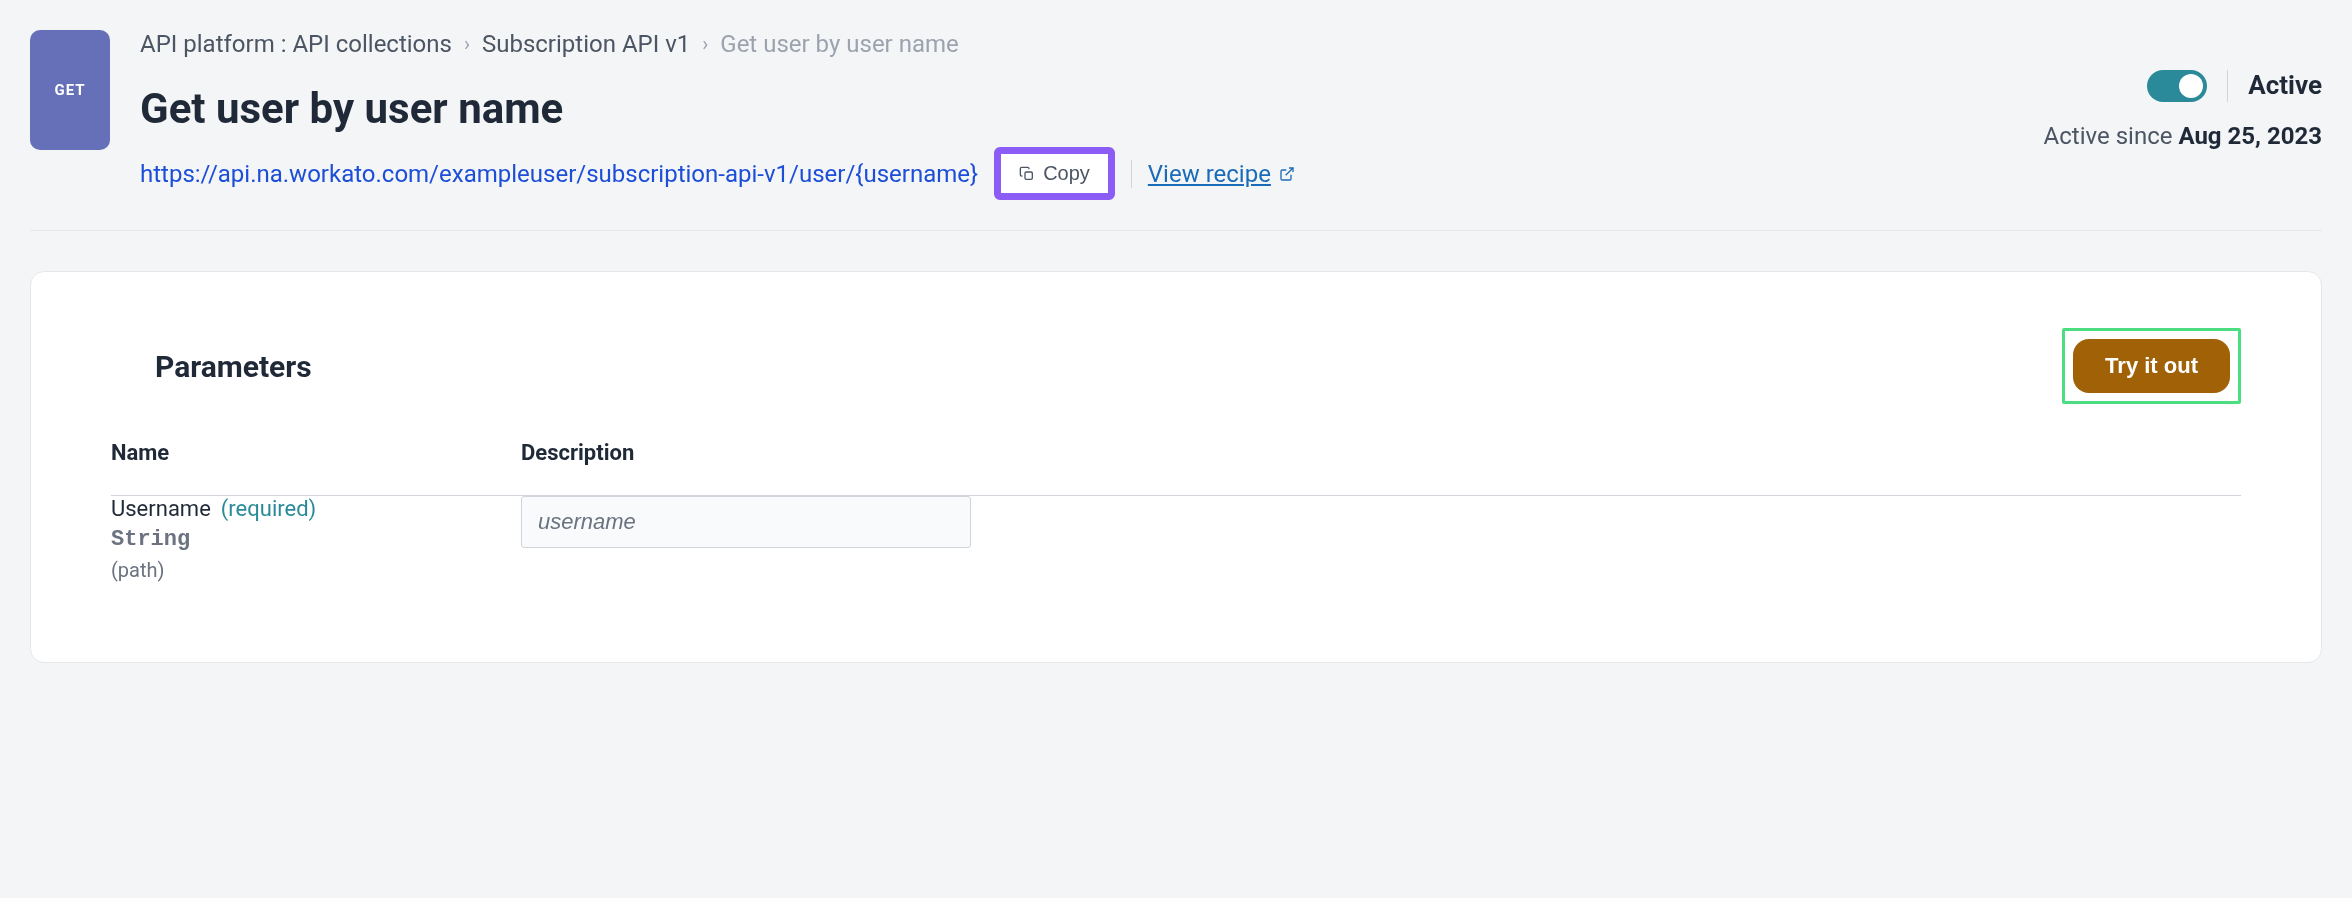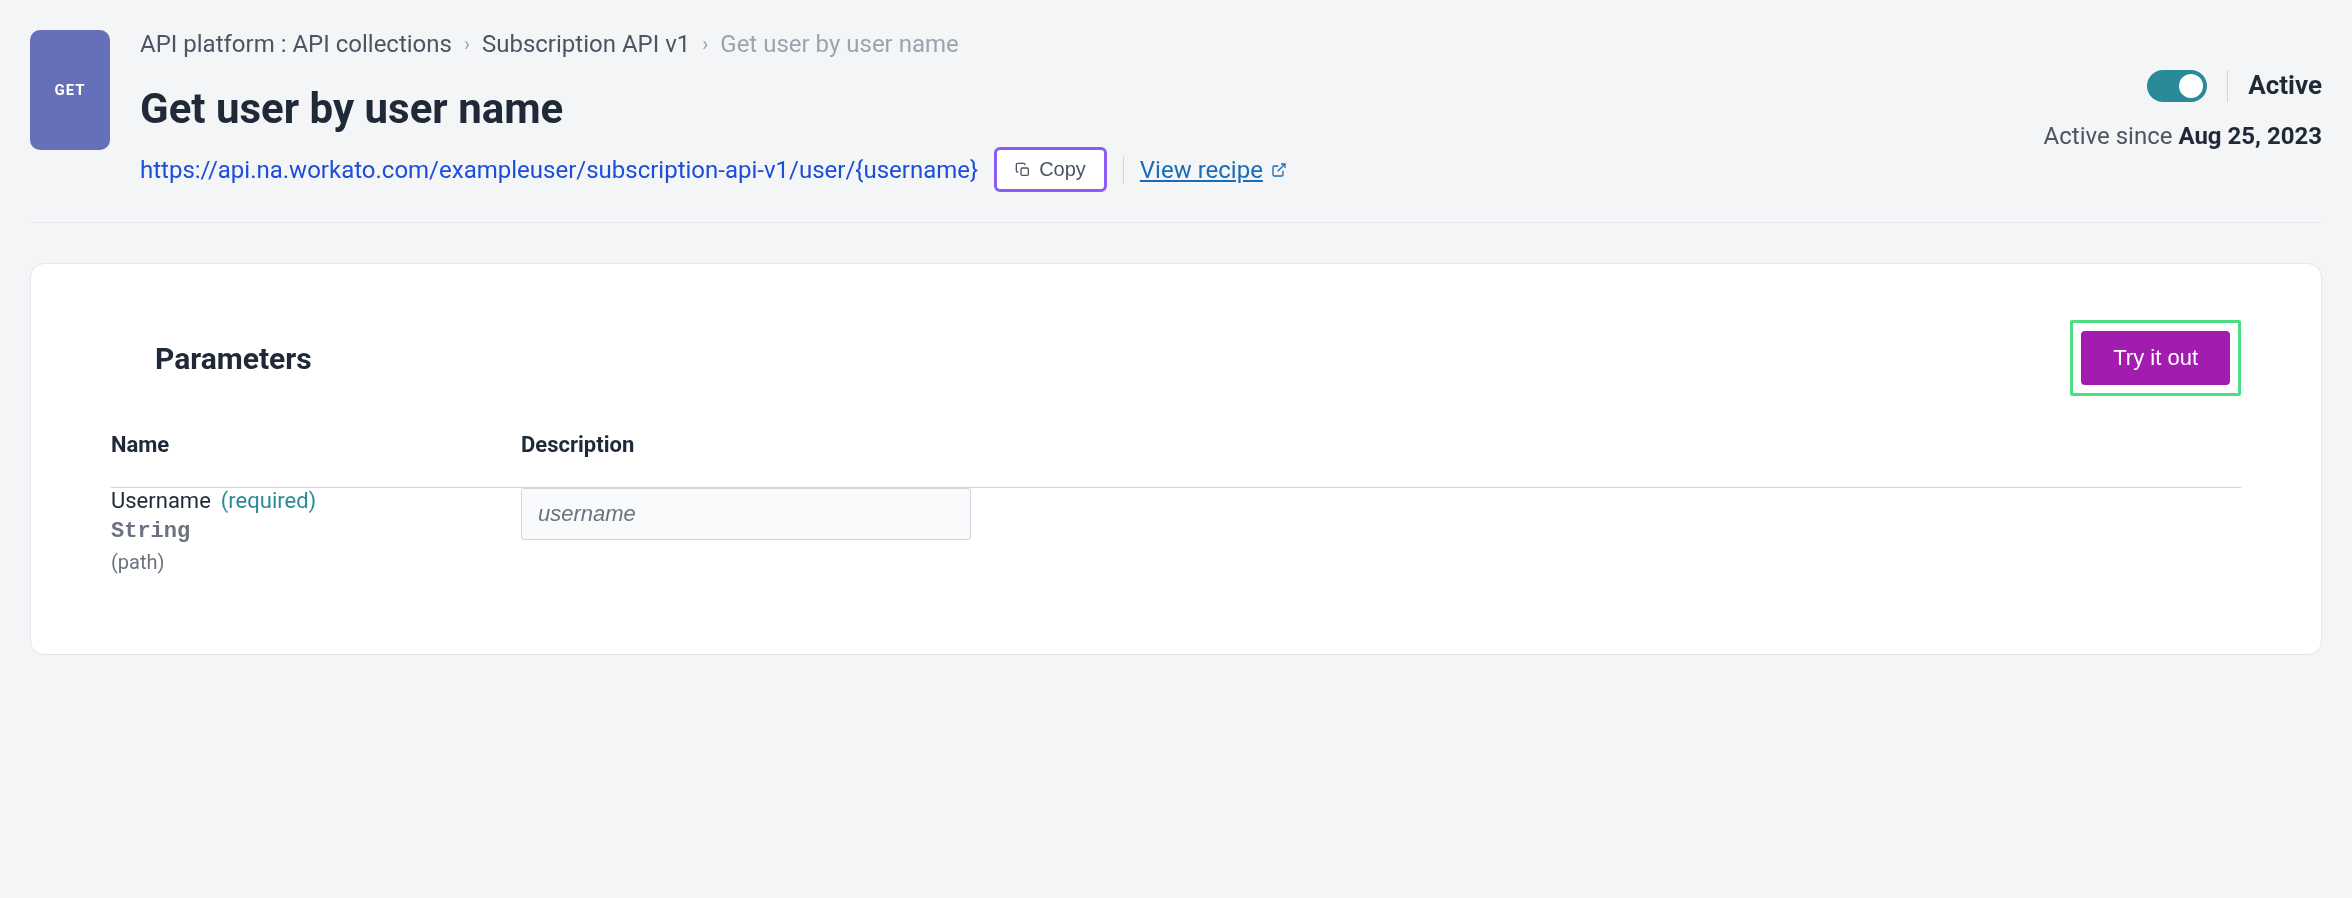--- a/index.html
+++ b/index.html
@@ -73,21 +73,21 @@
       color: #4b5563;
     }
     .url-text {
       color: #1d4ed8;
     }
     .copy-btn {
       display: inline-flex;
       align-items: center;
       gap: 8px;
       padding: 8px 18px;
-      border: 3px solid #8b5cf6;
+      border: 7px solid #8b5cf6;
       border-radius: 6px;
       background: white;
       color: #4b5563;
       font-size: 20px;
       cursor: pointer;
     }
     .copy-icon {
       width: 16px;
       height: 16px;
     }
@@ -173,27 +173,27 @@
       font-weight: 700;
       color: #1f2937;
       margin-left: 44px;
     }
     .try-wrapper {
       border: 3px solid #4ade80;
       padding: 8px;
       border-radius: 2px;
     }
     .try-btn {
-      background: #a21caf;
+      background: #a16207;
       color: white;
       border: none;
       padding: 14px 32px;
       font-size: 22px;
-      font-weight: 400;
-      border-radius: 4px;
+      font-weight: 700;
+      border-radius: 16px;
       cursor: pointer;
     }
     .param-table {
       width: 100%;
     }
     .param-header-row {
       display: flex;
       border-bottom: 1px solid #d1d5db;
       padding-bottom: 30px;
     }

